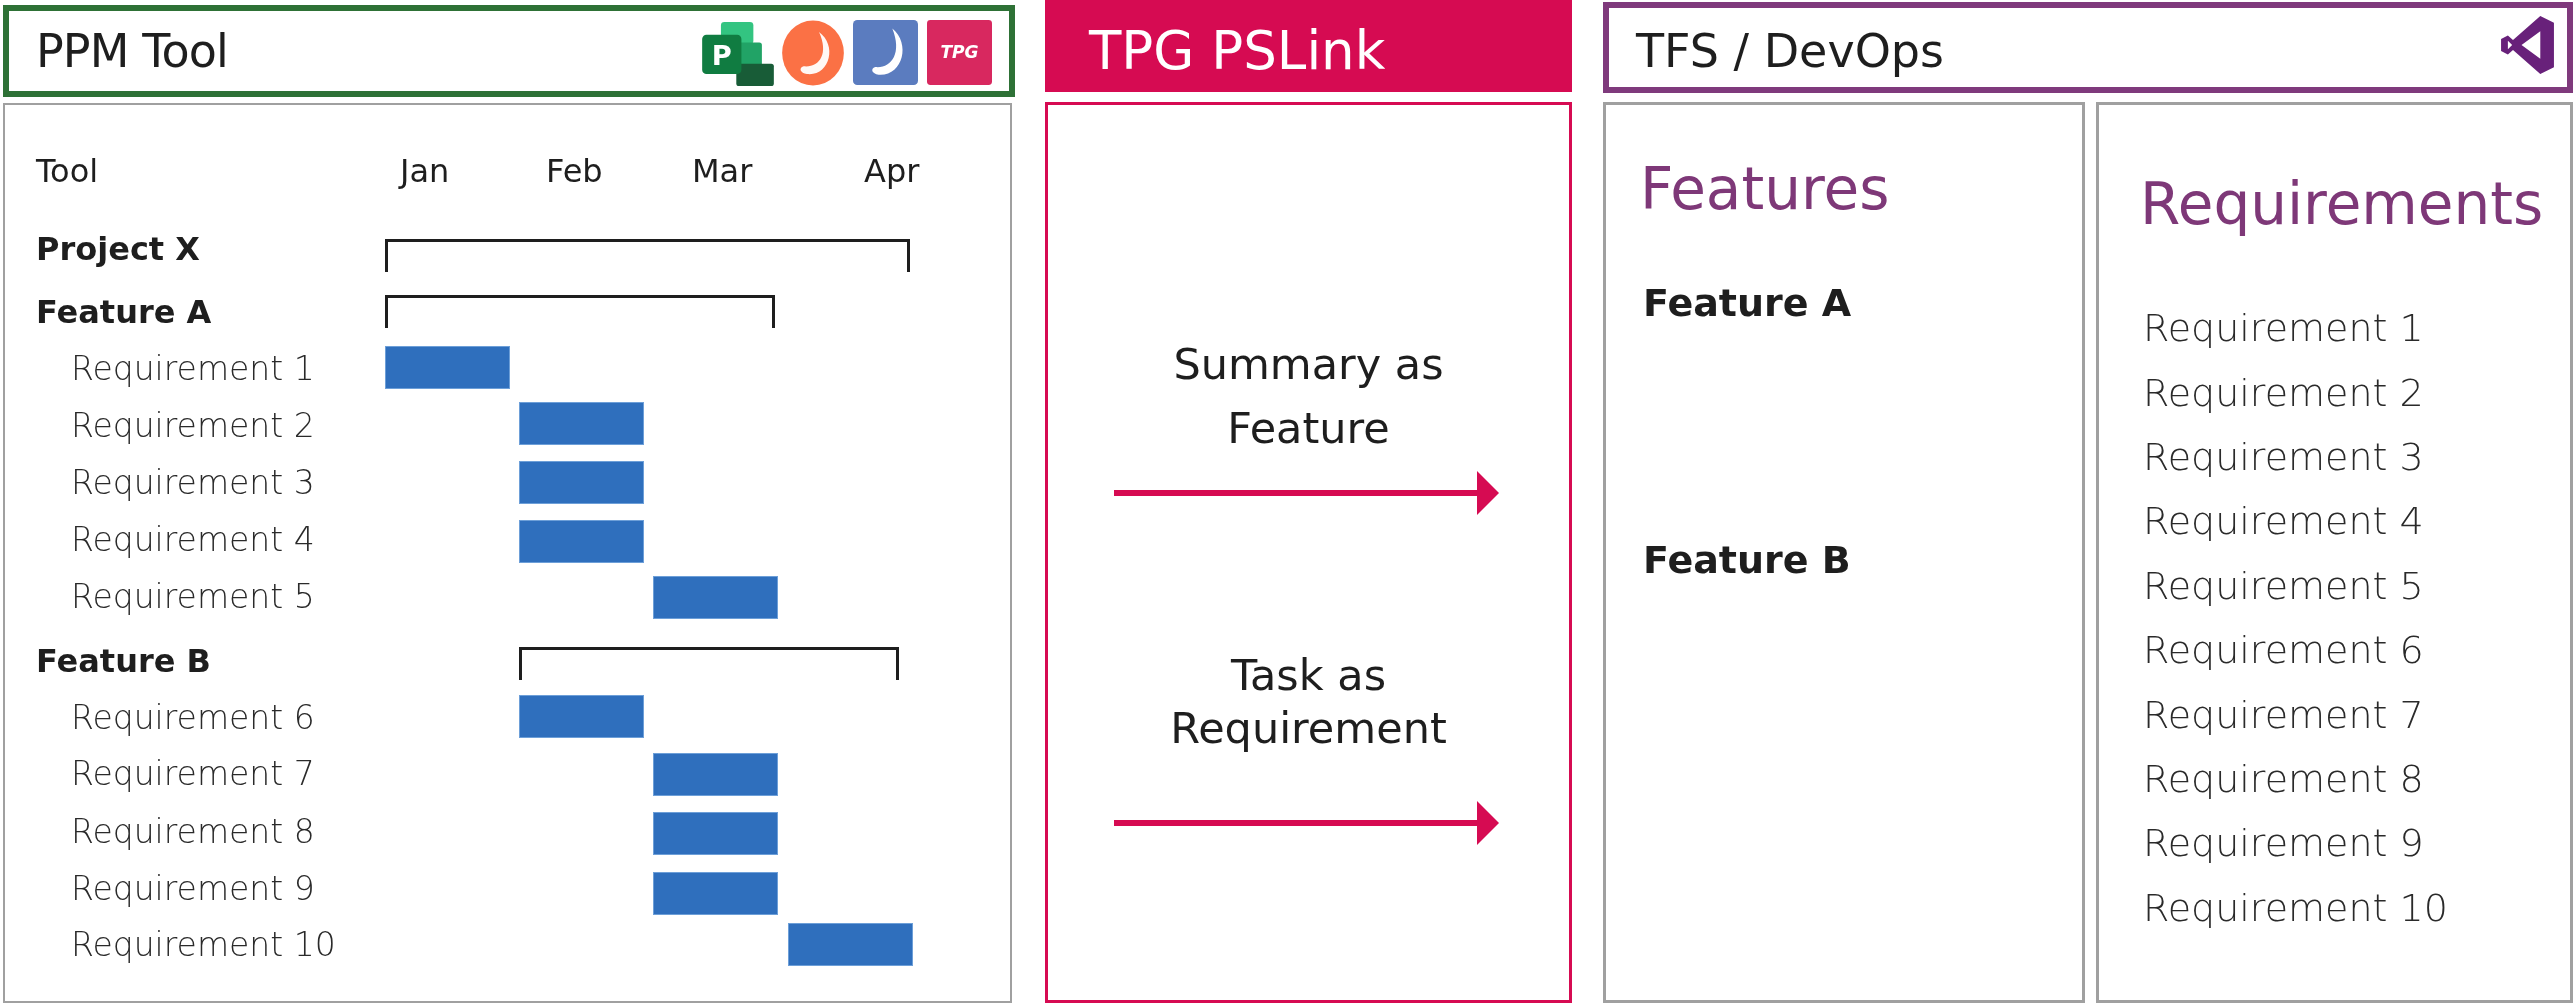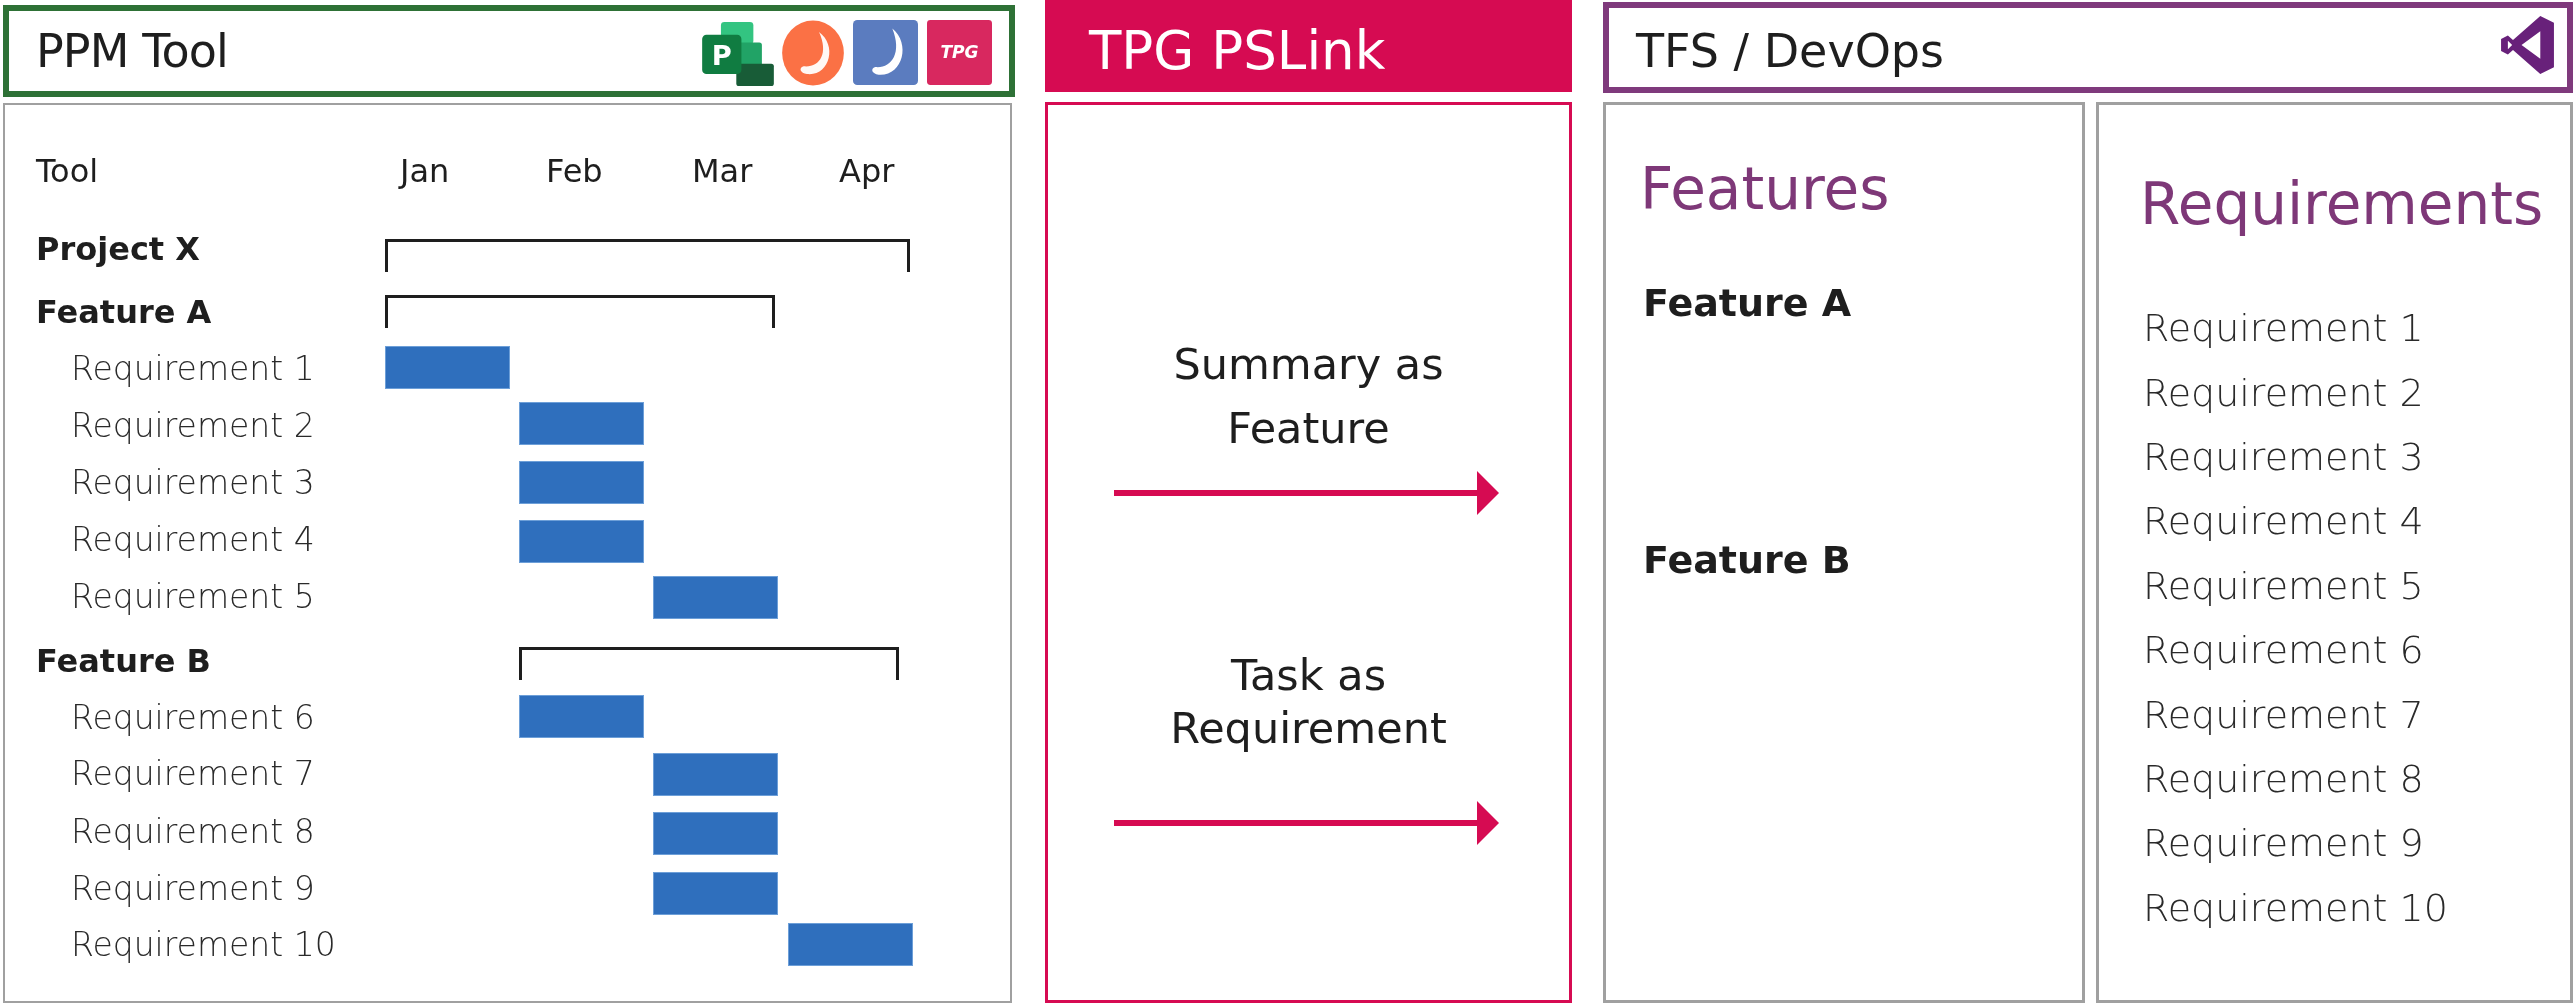--- a/index.html
+++ b/index.html
@@ -68,21 +68,21 @@
     <text x="38" y="45" text-anchor="middle" font-size="20" font-weight="700" font-style="italic" fill="#ffffff" font-family="DejaVu Sans, sans-serif">TPG</text>
   </svg>
 </div>
 
 <div class="abs ppm-body"></div>
 
 <div class="abs g-col-head" style="left:36px; top:155px;">Tool</div>
 <div class="abs g-col-head" style="left:400px; top:155px;">Jan</div>
 <div class="abs g-col-head" style="left:546px; top:155px;">Feb</div>
 <div class="abs g-col-head" style="left:692px; top:155px;">Mar</div>
-<div class="abs g-col-head" style="left:839px; top:155px;">Apr</div>
+<div class="abs g-col-head" style="left:864px; top:155px;">Apr</div>
 
 <div class="abs g-summary" style="left:36px; top:233px;">Project X</div>
 <div class="abs bracket" style="left:385px; top:239px; width:525px;"></div>
 
 <div class="abs g-summary" style="left:36px; top:296px;">Feature A</div>
 <div class="abs bracket" style="left:385px; top:295px; width:390px;"></div>
 
 <div class="abs g-task" style="left:71px; top:352px;">Requirement 1</div>
 <div class="abs bar" style="left:385px; top:346px;"></div>
 

